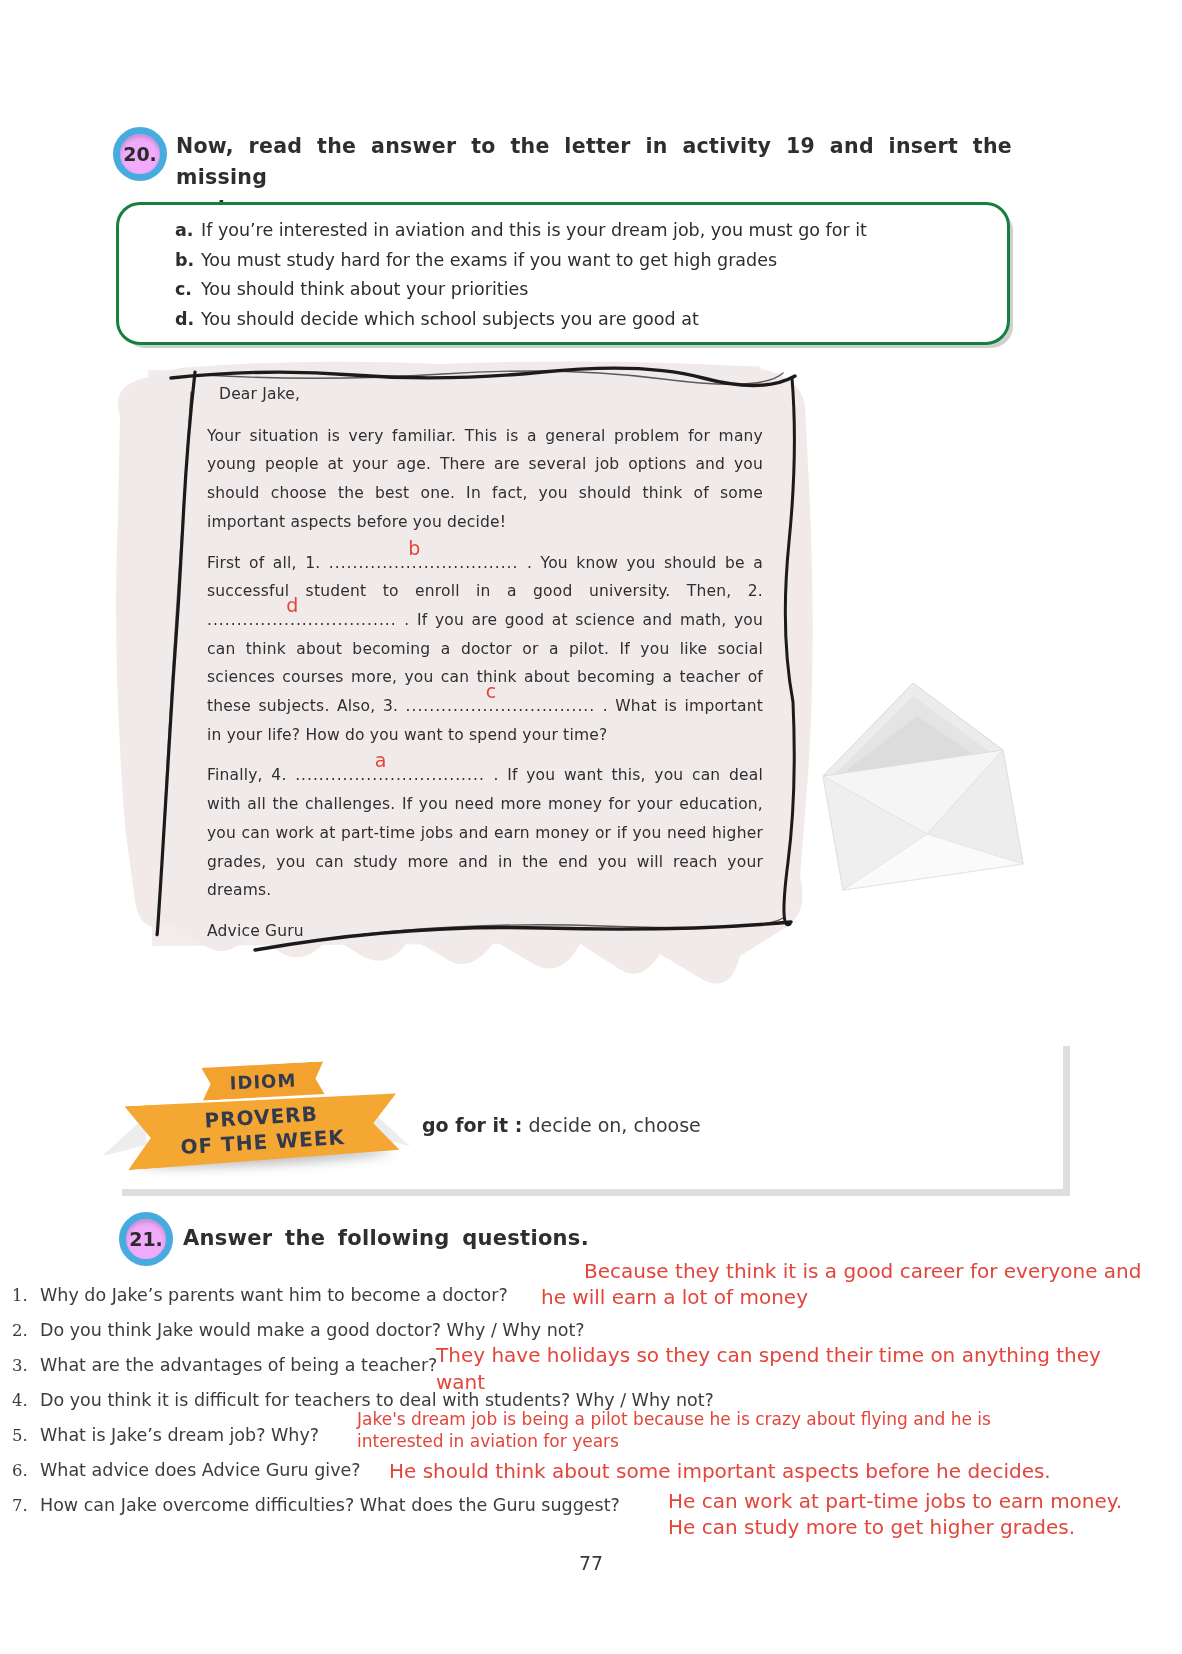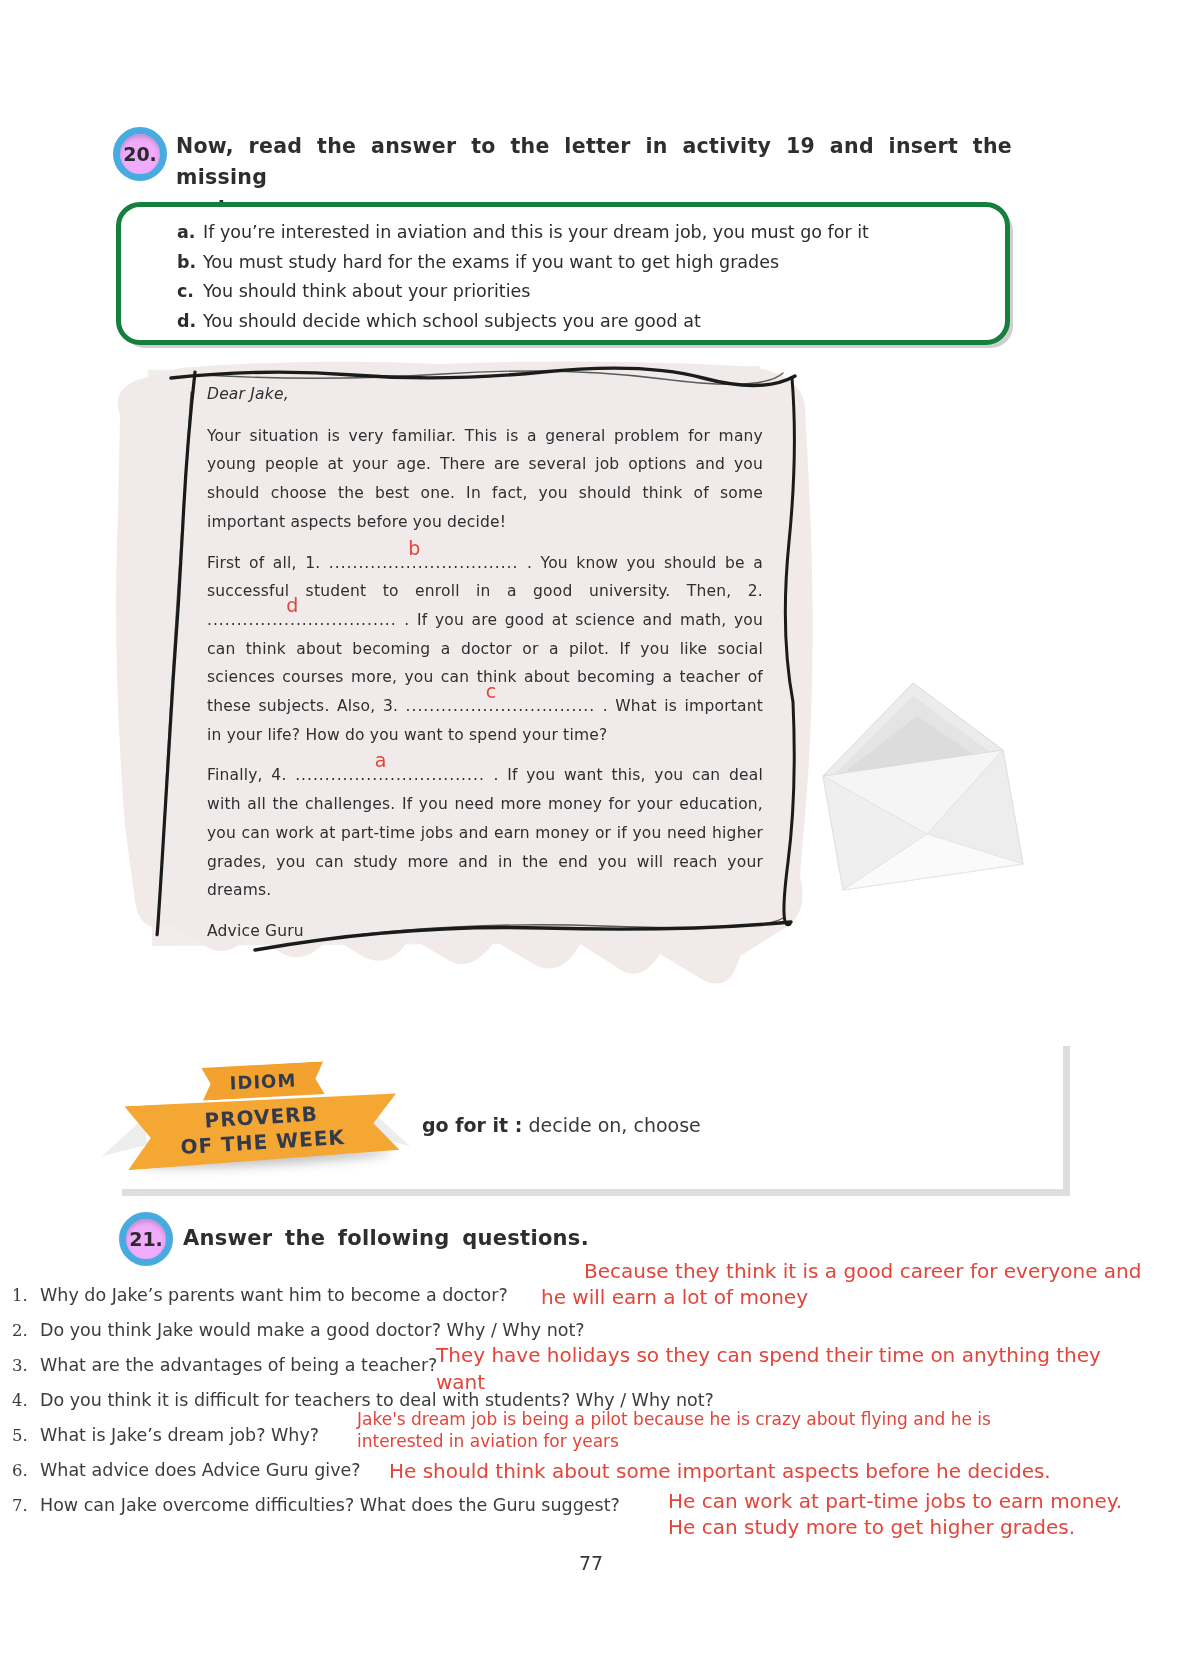--- a/index.html
+++ b/index.html
@@ -16,31 +16,31 @@
 
   
   .act-title{position:absolute;font-weight:bold;color:#2e2e2e;letter-spacing:.3px;}
   .title20{left:176px;top:131px;width:836px;font-size:20.5px;line-height:31px;}
   .title20 .tl1{display:block;text-align:justify;text-align-last:justify;}
   .title20 .tl2{display:block;}
   .title21{left:183px;top:1226px;font-size:21px;word-spacing:5px;}
 
   
   .options-box{position:absolute;left:116px;top:202px;width:894px;height:143px;background:#ffffff;
-               border:5px solid #15803d;border-radius:24px;box-shadow:5px 5px 0 -2px #cfcfcf;
+               border:3px solid #15803d;border-radius:24px;box-shadow:5px 5px 0 -2px #cfcfcf;
                box-sizing:border-box;padding:15px 20px 0 56px;}
   .opt-row{height:29.6px;font-size:17.5px;color:#2d2d2d;white-space:nowrap;}
   .opt-label{font-weight:bold;display:inline-block;width:26px;}
 
   
   .blob-svg{position:absolute;left:100px;top:356px;}
   .frame-svg{position:absolute;left:143px;top:362px;}
   .letter-text{position:absolute;left:207px;top:380px;width:556px;font-size:15.5px;
                line-height:28.7px;color:#2f2f2f;letter-spacing:.2px;}
-  .letter-text .salutation{margin:0 0 13px 0;font-style:italic;}
+  .letter-text .salutation{margin:0 0 13px 12px;}
   .letter-text p{margin:0 0 12px 0;text-align:justify;}
   .letter-text .signature{margin-top:3px;}
   .blank{position:relative;display:inline-block;white-space:nowrap;letter-spacing:1px;color:#2f2f2f;}
   .blank .ans{position:absolute;left:45%;top:-15px;transform:translateX(-50%);
               color:#e2453a;font-size:19px;letter-spacing:0;}
 
   .envelope-svg{position:absolute;left:795px;top:658px;}
 
   
   .panel-shadow-v{position:absolute;left:1063px;top:1046px;width:7px;height:146px;background:#dedede;}

